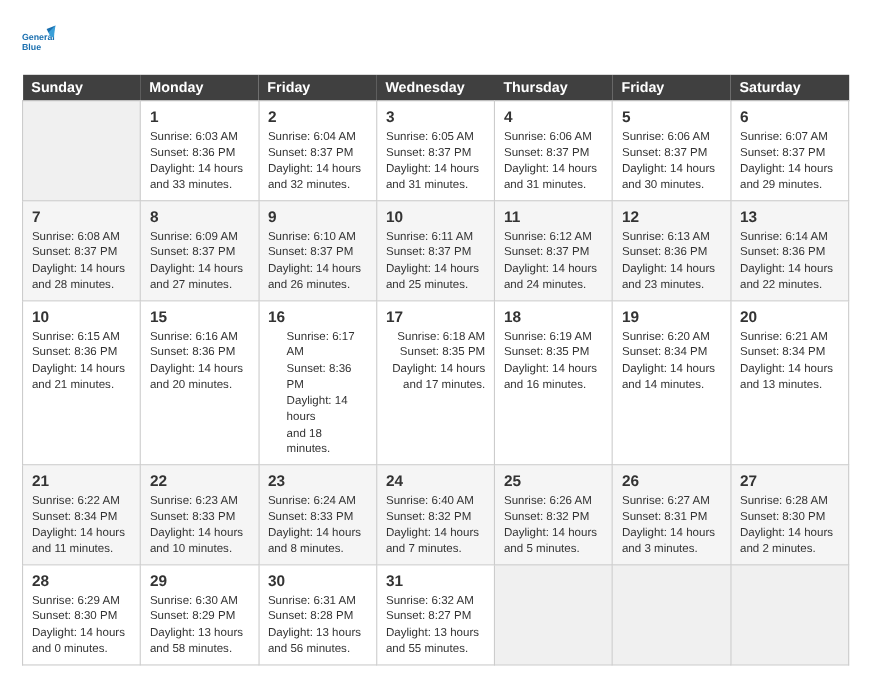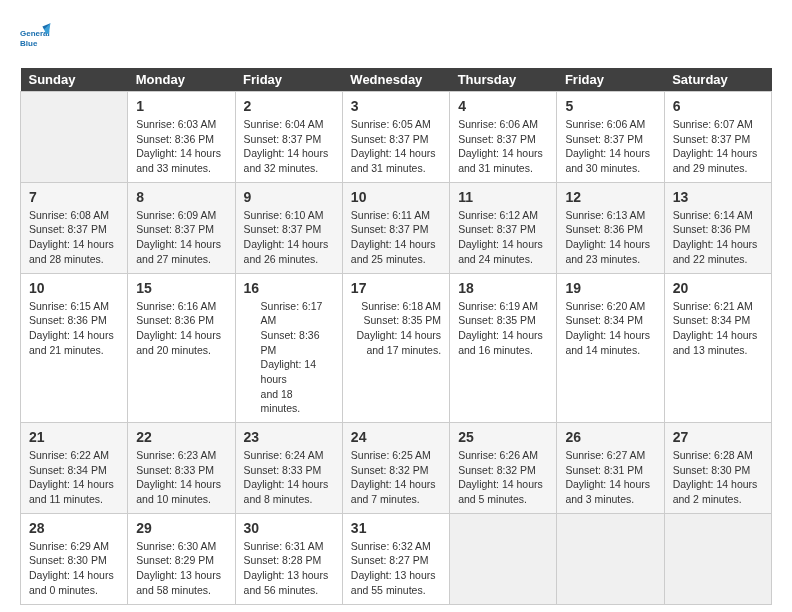--- a/index.html
+++ b/index.html
@@ -284,21 +284,21 @@
         </td>
         <td>
           <span class="day-num">23</span>
           <div class="day-info" style="white-space: pre-line;">Sunrise: 6:24 AM
 Sunset: 8:33 PM
 Daylight: 14 hours
 and 8 minutes.</div>
         </td>
         <td>
           <span class="day-num">24</span>
-          <div class="day-info" style="white-space: pre-line;">Sunrise: 6:25 AM
+          <div class="day-info" style="white-space: pre-line;">Sunrise: 6:40 AM
 Sunset: 8:32 PM
 Daylight: 14 hours
 and 7 minutes.</div>
         </td>
         <td>
           <span class="day-num">25</span>
           <div class="day-info" style="white-space: pre-line;">Sunrise: 6:26 AM
 Sunset: 8:32 PM
 Daylight: 14 hours
 and 5 minutes.</div>

